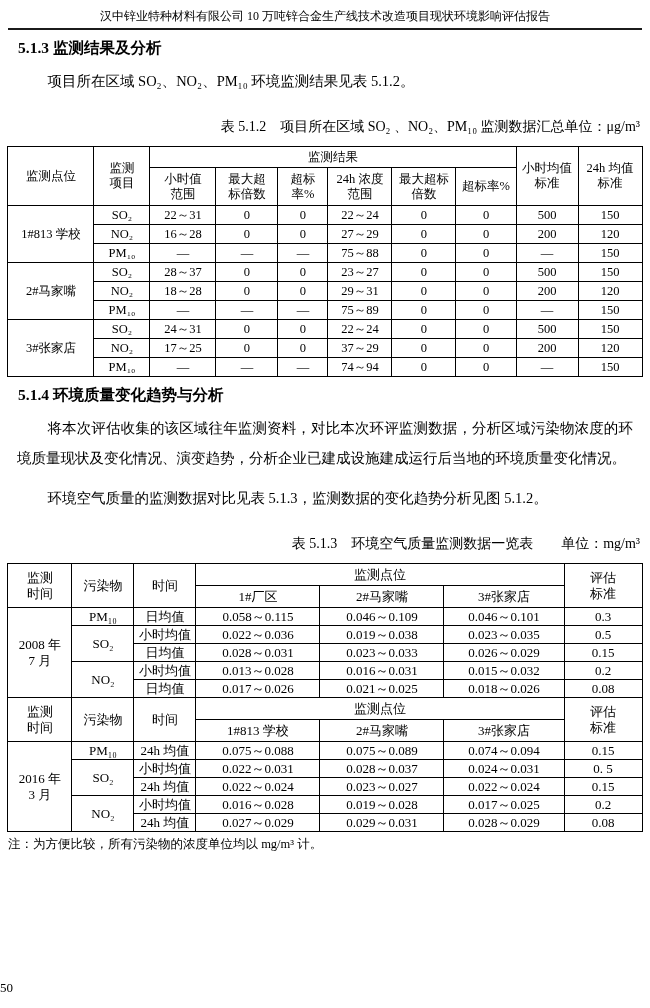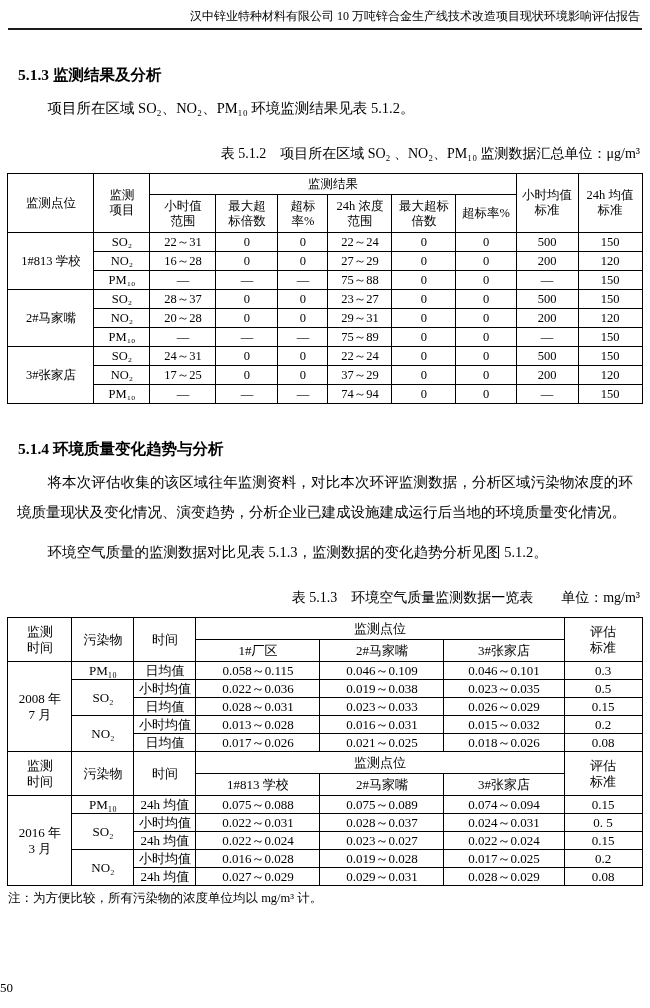--- a/index.html
+++ b/index.html
@@ -3,24 +3,24 @@
 <meta charset="utf-8">
 <style>
   * { box-sizing: border-box; }
   html, body { margin: 0; padding: 0; background: #ffffff; }
   .page {
     width: 650px; height: 1008px; position: relative; overflow: hidden;
     background: #ffffff; color: #000000;
     font-family: "Liberation Serif", "DejaVu Serif", serif;
   }
   .running-head {
-    margin: 0 8px; padding: 9px 2px 4px; text-align: right;
+    margin: 0 8px; padding: 9px 2px 4px; text-align: center;
     font-size: 12px; line-height: 15px; border-bottom: 2px solid #1b1b1b;
   }
-  .sec-heading { margin: 35px 18px 0; font-size: 15.5px; font-weight: 700; line-height: 20px; }
+  .sec-heading { margin: 8px 18px 0; font-size: 15.5px; font-weight: 700; line-height: 20px; }
   .body-p {
     margin: 8px 17px 0; font-size: 14.5px; line-height: 30px;
     text-align: justify; text-indent: 2.1em;
   }
   .body-p.follow { margin-top: 10px; }
   .caption { margin: 20px 10px 0; text-align: right; font-size: 14px; line-height: 22px; }
   table.doc { border-collapse: collapse; table-layout: fixed; width: 634px; margin: 8px auto 0; }
   table.doc td {
     border: 1px solid #000; text-align: center; vertical-align: middle;
     padding: 0 1px; overflow: hidden;
@@ -129,21 +129,21 @@
         <td>0</td>
         <td>0</td>
         <td>23～27</td>
         <td>0</td>
         <td>0</td>
         <td>500</td>
         <td>150</td>
       </tr>
       <tr class="dr">
         <td>NO₂</td>
-        <td>20～28</td>
+        <td>18～28</td>
         <td>0</td>
         <td>0</td>
         <td>29～31</td>
         <td>0</td>
         <td>0</td>
         <td>200</td>
         <td>120</td>
       </tr>
       <tr class="dr">
         <td>PM₁₀</td>

